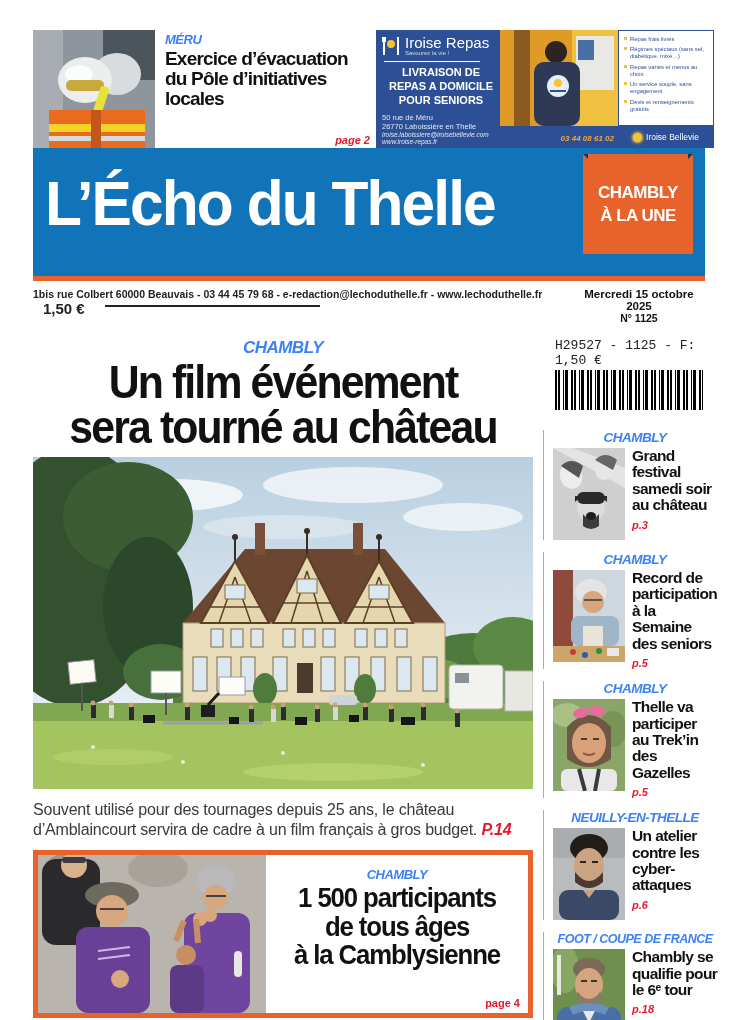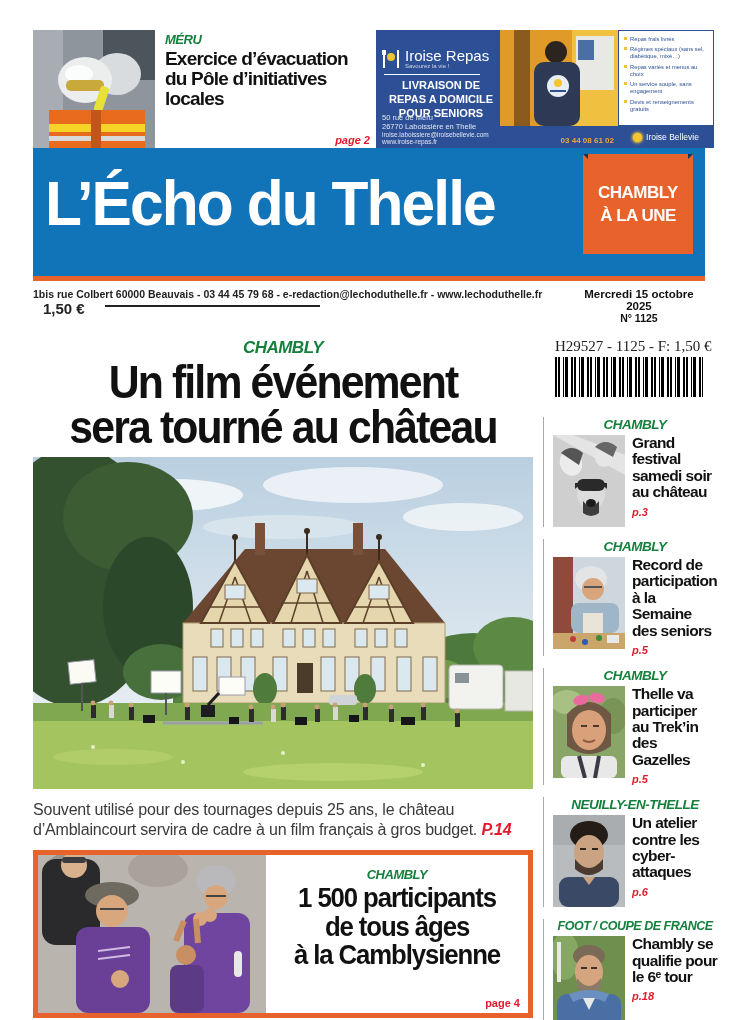--- a/index.html
+++ b/index.html
@@ -5,37 +5,37 @@
   * { box-sizing: border-box; margin: 0; padding: 0; }
   html,body { width:737px; height:1020px; background:#fff; overflow:hidden;
     font-family:"Liberation Sans", sans-serif; color:#111; }
   .page { position:relative; width:737px; height:1020px; background:#fff; }
   .content { position:absolute; left:33px; top:30px; width:672px; }
 
   
   .toprow { display:flex; height:118px; }
   .fire-photo { width:122px; height:118px; flex:0 0 122px; overflow:hidden; }
   .teaser { flex:1; padding:2px 6px 0 10px; position:relative; }
-  .kicker { color:#15803d; font-weight:bold; font-style:italic; letter-spacing:-0.5px; }
+  .kicker { color:#3b82f6; font-weight:bold; font-style:italic; letter-spacing:-0.5px; }
   .teaser .kicker { font-size:13px; }
   .teaser-title { font-size:19px; font-weight:bold; letter-spacing:-0.8px; line-height:1.05; margin-top:2px; width:205px; }
   .teaser-page { position:absolute; right:6px; bottom:2px; color:#e4192c; font-weight:bold; font-style:italic; font-size:11px; }
 
   
   .ad { flex:0 0 338px; width:338px; height:118px; display:flex; font-family:"Liberation Sans",sans-serif; }
-  .ad-main { position:relative; width:242px; background:#2d4f96; color:#fff; padding:18px 6px; }
+  .ad-main { position:relative; width:242px; background:#2d4f96; color:#fff; padding:5px 6px; }
   .ad-photo { position:absolute; right:0; top:0; width:118px; height:96px; }
   .ad-logo-row { display:flex; align-items:center; gap:5px; }
   .ad-logo-icon { width:18px; height:20px; }
   .ad-brand { font-size:15px; line-height:1; }
   .ad-tagline { font-size:6px; opacity:.75; }
   .ad-rule { width:96px; height:1px; background:#fff; margin:5px 0 4px 2px; }
   .ad-headline { font-size:11px; font-weight:bold; line-height:1.25; width:118px; text-align:center; }
   .ad-addr { position:absolute; left:6px; bottom:16px; font-size:7.5px; line-height:1.3; color:#dfe6f2; }
-  .ad-contact { position:absolute; left:6px; right:4px; bottom:3px; font-size:6.5px; display:flex; gap:6px; color:#dfe6f2; align-items:flex-end; }
+  .ad-contact { position:absolute; left:6px; right:4px; bottom:3px; font-size:6.5px; display:flex; gap:6px; color:#dfe6f2; align-items:center;font-style:italic; }
   .ad-phone { color:#f0a63c; font-weight:bold; font-size:8px; margin-left:auto; }
   .ad-side { width:96px; display:flex; flex-direction:column; }
   .ad-services { background:#fff; border:1px solid #2d4f96; flex:1; padding:5px 3px 2px 5px; list-style:none; }
   .ad-services li { font-size:5.8px; color:#2d4f96; line-height:1.25; margin-bottom:3px; padding-left:6px; position:relative; }
   .ad-services li::before { content:""; position:absolute; left:0; top:1px; width:3px; height:3px; background:#f0c040; }
   .ad-foot { height:22px; background:#2d4f96; color:#fff; display:flex; align-items:center; justify-content:center; gap:4px; font-size:8.5px; }
   .sun { width:9px; height:9px; border-radius:50%; background:#f5c431; box-shadow:0 0 3px 1px #f5c431; }
 
   
   .masthead { position:relative; margin-top:0; height:128px; background:#1173b8; }
@@ -72,21 +72,21 @@
   .banner { margin-top:10px; border:5px solid #e8632b; height:168px; display:flex; background:#fff; }
   .banner-photo { width:228px; flex:0 0 228px; }
   .banner-text { flex:1; position:relative; text-align:center; padding-top:12px; }
   .banner-kicker { font-size:13px; }
   .banner-headline { font-size:28px; font-weight:bold; letter-spacing:-1.2px; line-height:1.02; margin-top:2px; transform:scaleX(.92); transform-origin:center top; }
   .banner-headline span { display:block; }
   .banner-page { position:absolute; right:8px; bottom:4px; color:#e4192c; font-weight:bold; font-size:11px; }
 
   
   .barcode-block { padding-left:12px; margin-bottom:20px; }
-  .barcode-label { font-size:15px; color:#222; letter-spacing:0; font-family:Liberation Serif, serif; }
+  .barcode-label { font-size:13px; color:#222; letter-spacing:0; font-family:Liberation Mono, monospace; }
   .barcode { margin-top:2px; width:148px; height:40px;
     background:repeating-linear-gradient(90deg,#000 0 2px,#fff 2px 3px,#000 3px 5px,#fff 5px 8px,#000 8px 9px,#fff 9px 10px,#000 10px 13px,#fff 13px 16px); }
   .side-item { border-left:1.5px solid #a9a9a9; padding-left:9px; margin-bottom:12px; }
   .side-kicker { text-align:center; font-size:13.5px; margin-bottom:3px; white-space:nowrap; }
   .side-row { display:flex; gap:7px; }
   .side-photo { width:72px; height:92px; flex:0 0 72px; }
   .side-title { font-size:15.5px; font-weight:bold; letter-spacing:-0.6px; line-height:1.06; }
   .side-page { color:#e4192c; font-weight:bold; font-style:italic; font-size:11px; margin-top:5px; }
 </style>
 </head>

